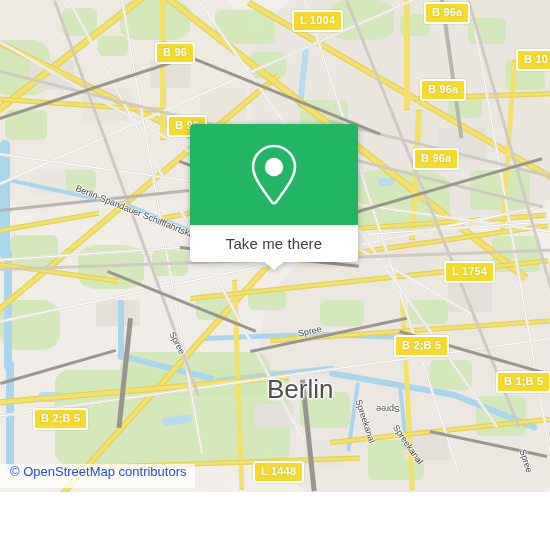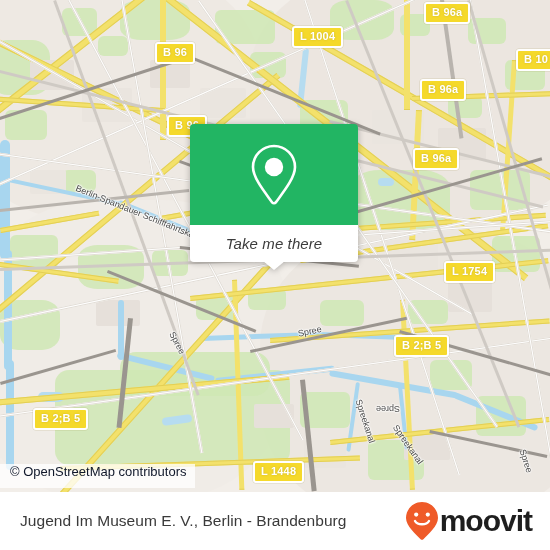--- a/index.html
+++ b/index.html
@@ -112,21 +112,21 @@
     background: #22b563;
     border-radius: 4px 4px 0 0;
     display: flex; align-items: center; justify-content: center;
   }
   #popup-white {
     position: absolute;
     left: 0; top: 101px;
     width: 168px; height: 37px;
     background: #ffffff;
     border-radius: 0 0 4px 4px;
-    display: flex; align-items: center; justify-content: center; font-style: italic;
+    display: flex; align-items: center; justify-content: center;
   }
   #popup-label {
     color: #3c3c3c;
     font-size: 15px;
     letter-spacing: .1px;
   }
   #popup-tail {
     position: absolute;
     left: 73px; top: 137px;
     width: 0; height: 0;
@@ -137,21 +137,21 @@
 
   
   #attrib {
     position: absolute;
     left: 0; top: 464px;
     height: 24px;
     padding: 0 8px 9px 10px;
     background: rgba(255,255,255,.78);
     display: flex; align-items: center;
     font-size: 13px;
-    color: #0f172a;
+    color: #1d4ed8;
   }
 
   
   #bottombar {
     position: absolute;
     left: 0; top: 492px;
     width: 550px; height: 58px;
     background: rgba(255,255,255,.93);
     display: flex;
     align-items: center;
@@ -337,31 +337,33 @@
     <div class="maplayer" id="water-labels">
         <div class="maplabel" style="left: 78px; top: 183px; transform: rotate(22deg);">Berlin-Spandauer Schifffahrtskanal</div>
         <div class="maplabel" style="left: 176px; top: 330px; transform: rotate(62deg);">Spree</div>
         <div class="maplabel" style="left: 297px; top: 329px; transform: rotate(-12deg);">Spree</div>
         <div class="maplabel" style="left: 363px; top: 398px; transform: rotate(72deg);">Spreekanal</div>
         <div class="maplabel" style="left: 400px; top: 414px; transform: rotate(180deg);">Spree</div>
         <div class="maplabel" style="left: 399px; top: 423px; transform: rotate(55deg);">Spreekanal</div>
         <div class="maplabel" style="left: 527px; top: 448px; transform: rotate(72deg);">Spree</div>
       </div>
 
+    <div class="citylabel" id="city-label" style="left: 267px; top: 374px;">Berlin</div>
 
     <div class="maplayer" id="shields">
-        <div class="shield" style="left: 292px; top: 26px;">L 1004</div>
+        <div class="shield" style="left: 292px; top: 10px;">L 1004</div>
         <div class="shield" style="left: 424px; top: 2px;">B 96a</div>
         <div class="shield" style="left: 155px; top: 42px;">B 96</div>
         <div class="shield" style="left: 516px; top: 49px;">B 10</div>
         <div class="shield" style="left: 420px; top: 79px;">B 96a</div>
         <div class="shield" style="left: 167px; top: 115px;">B 96</div>
         <div class="shield" style="left: 413px; top: 148px;">B 96a</div>
         <div class="shield" style="left: 444px; top: 261px;">L 1754</div>
         <div class="shield" style="left: 394px; top: 335px;">B 2;B 5</div>
+        <div class="shield" style="left: 496px; top: 371px;">B 1;B 5</div>
         <div class="shield" style="left: 33px; top: 408px;">B 2;B 5</div>
         <div class="shield" style="left: 253px; top: 461px;">L 1448</div>
       </div>
 
     <div id="popup">
       <div id="popup-green">
         <svg width="56" height="66" viewBox="0 0 56 66">
           <path d="M28 4 C16.4 4 7 13.4 7 25 C7 36 19 50.5 26.2 60.4 C27.1 61.6 28.9 61.6 29.8 60.4 C37 50.5 49 36 49 25 C49 13.4 39.6 4 28 4 Z" fill="none" stroke="#ffffff" stroke-width="2.6"></path>
           <circle cx="28" cy="25" r="9.2" fill="#ffffff"></circle>
         </svg>
@@ -371,26 +373,14 @@
       </div>
       <div id="popup-tail"></div>
     </div>
 
     <div id="attrib">
       <span>© OpenStreetMap contributors</span>
     </div>
 
   </div>
 
-  <div id="bottombar">
-    <div id="place-title">Jugend Im Museum E. V., Berlin - Brandenburg</div>
-    <div id="moovit-logo">
-      <svg width="34" height="40" viewBox="0 0 34 40">
-        <path d="M17 1 C8.2 1 1 8.2 1 17 C1 25 11 33.5 15.6 38.2 C16.4 39 17.6 39 18.4 38.2 C23 33.5 33 25 33 17 C33 8.2 25.8 1 17 1 Z" fill="#ef5a28"></path>
-        <circle cx="11.2" cy="13.6" r="2.1" fill="#ffffff"></circle>
-        <circle cx="22.8" cy="13.6" r="2.1" fill="#ffffff"></circle>
-        <path d="M10 20 C12.5 24.4 21.5 24.4 24 20" fill="none" stroke="#ffffff" stroke-width="2.4" stroke-linecap="round"></path>
-      </svg>
-      <span id="moovit-wordmark">moovit</span>
-    </div>
-  </div>
 
 </div>
 
 </body></html>

